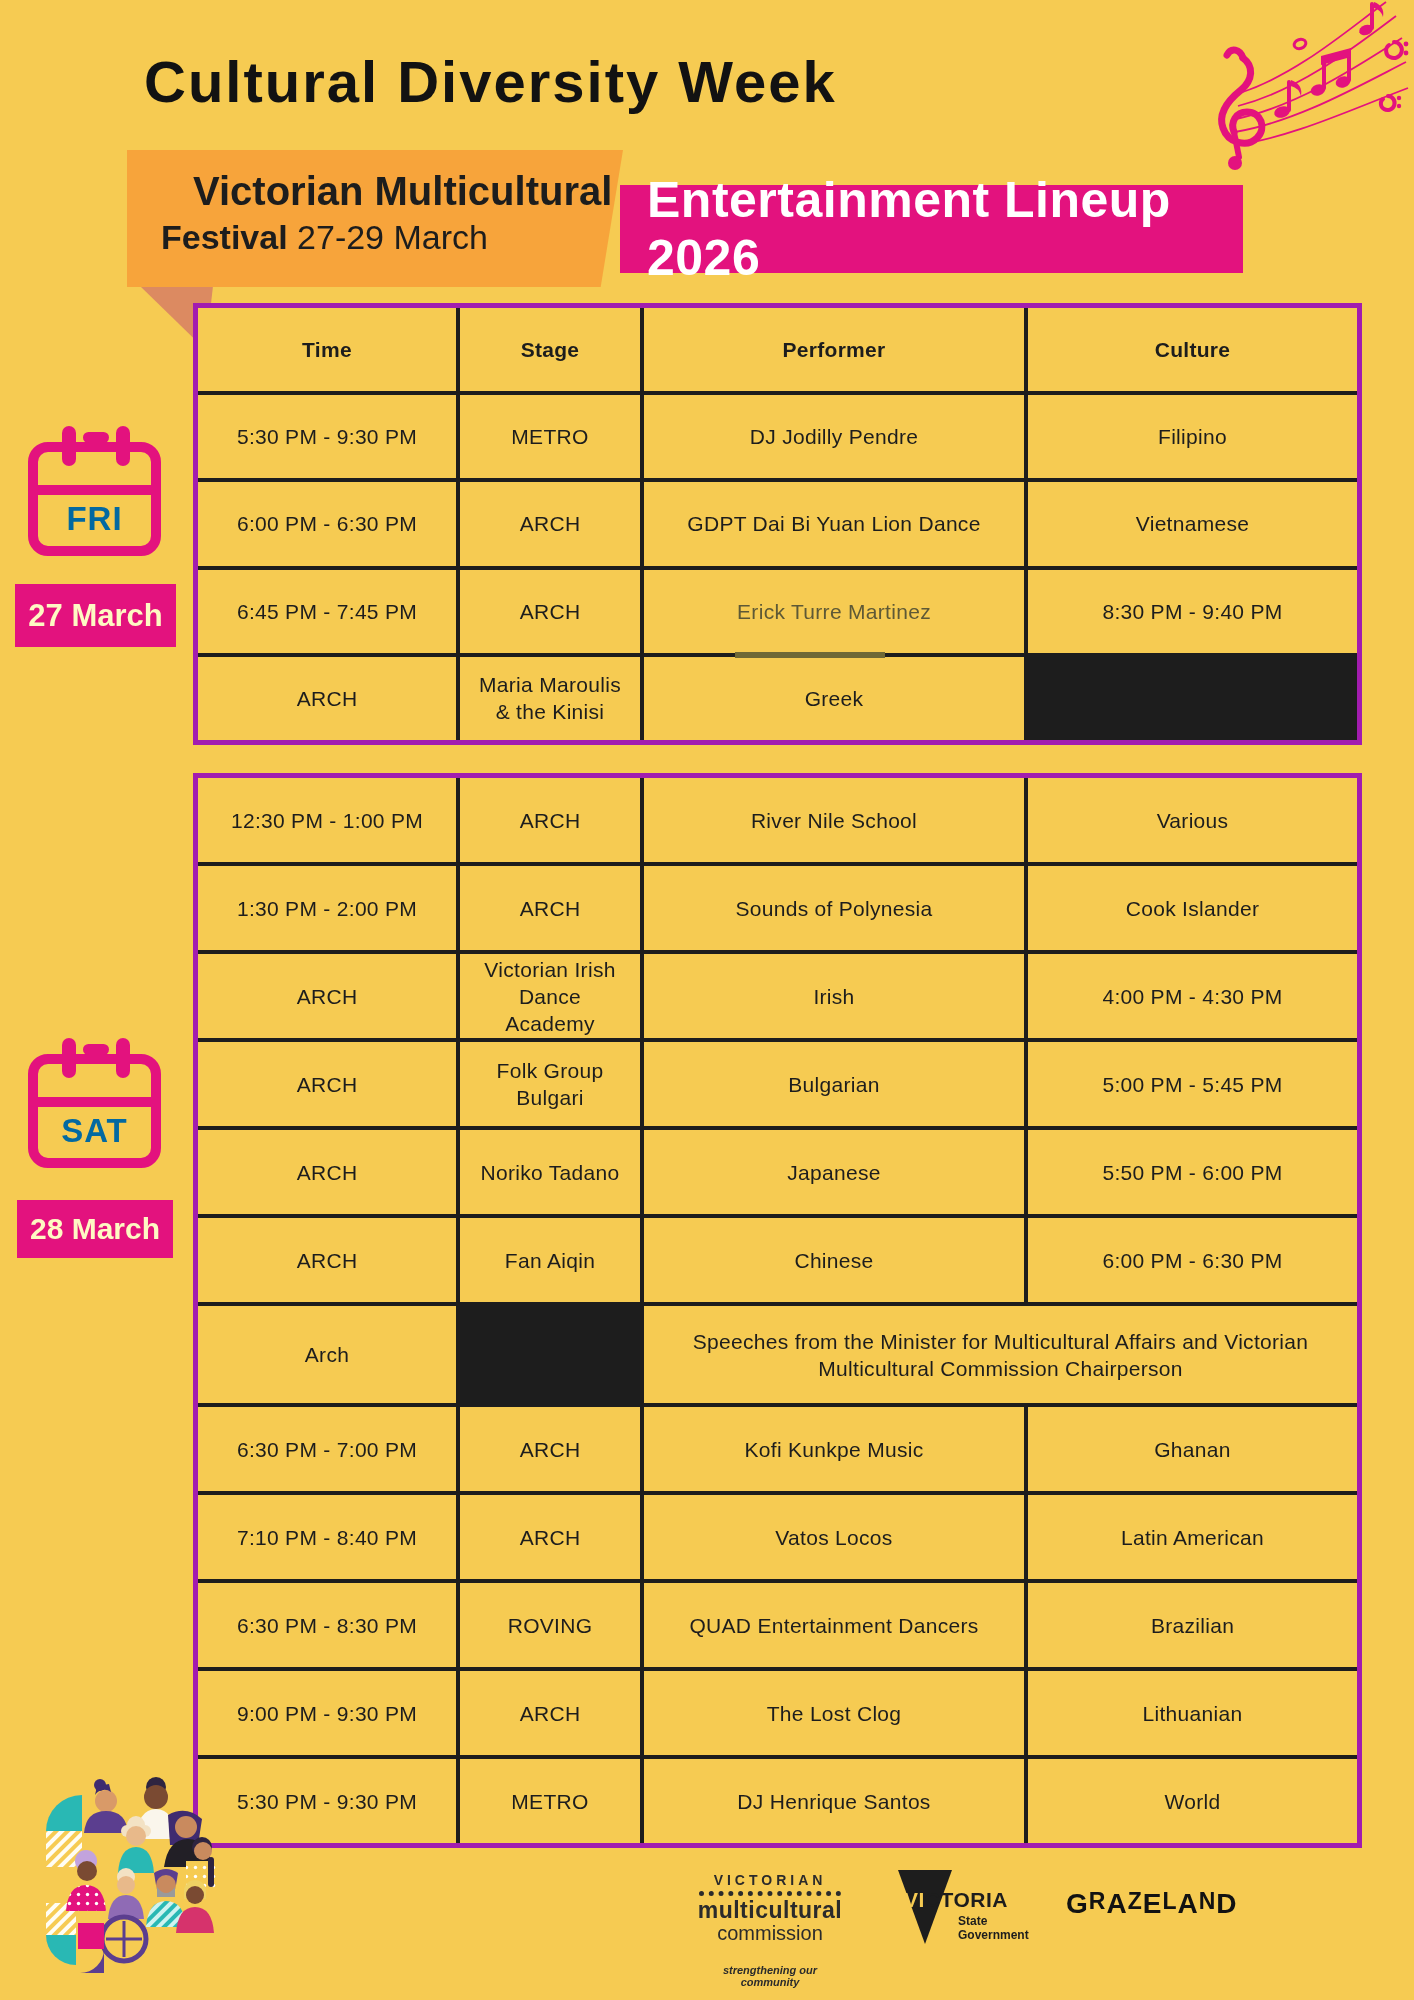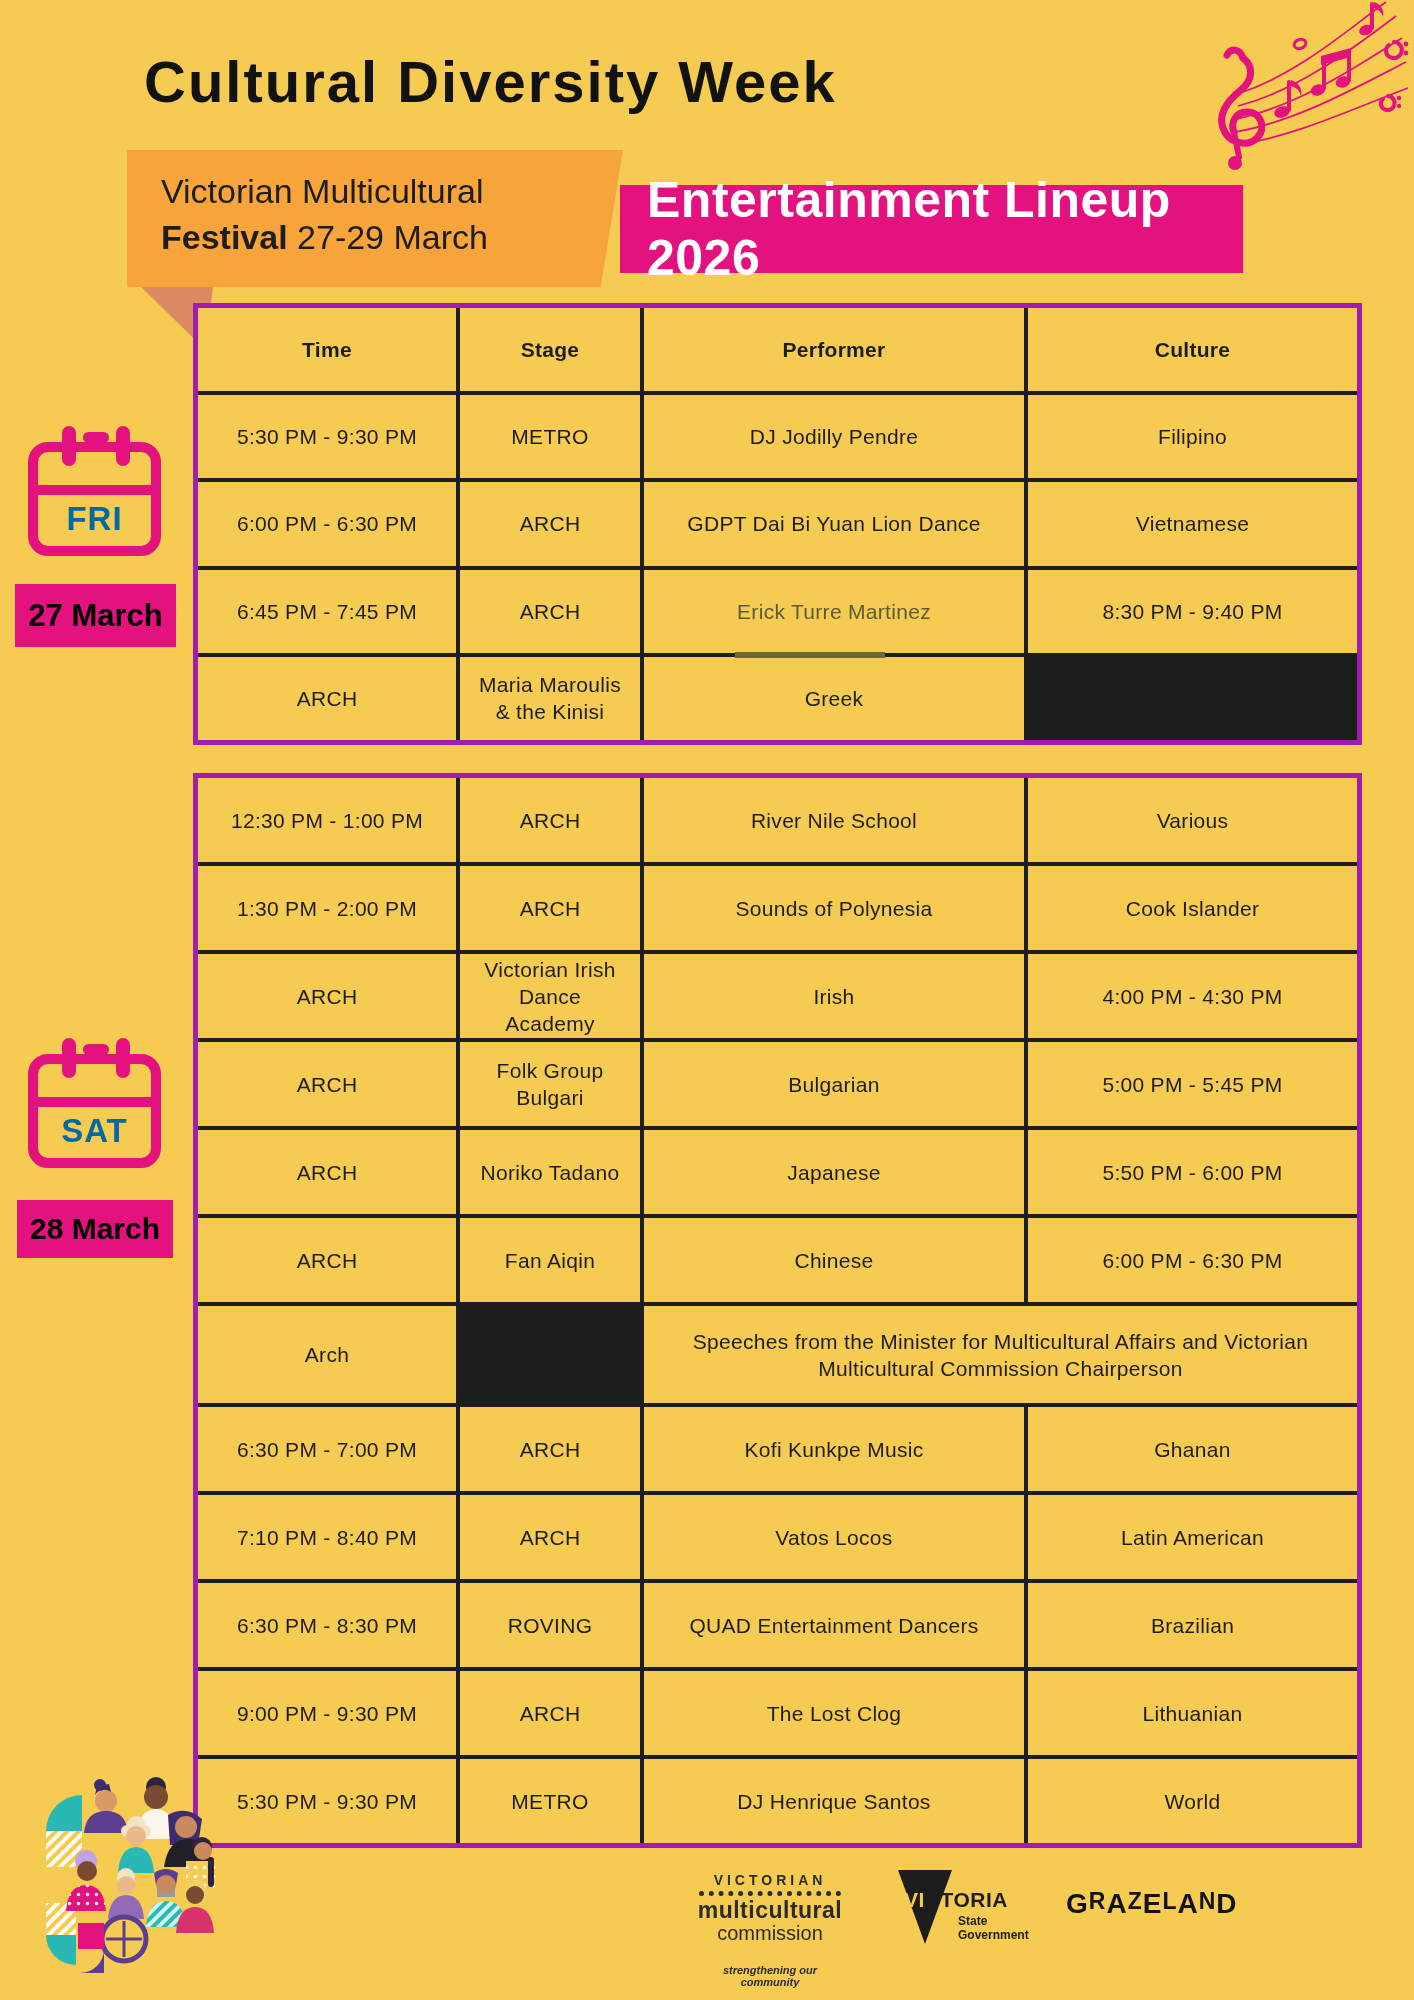--- a/index.html
+++ b/index.html
@@ -2,39 +2,39 @@
 <html><head>
 <meta charset="utf-8">
 <style>
   html,body{margin:0;padding:0;}
   .page{position:relative;width:1414px;height:2000px;background:#F6CB52;overflow:hidden;
         font-family:"Liberation Sans",sans-serif;color:#1D1D1D;}
   
   .title{position:absolute;left:144px;top:48px;font-size:58px;font-weight:800;letter-spacing:2px;color:#121212;}
   .orange-banner{position:absolute;left:127px;top:150px;width:496px;height:137px;background:#F7A43B;
         clip-path:polygon(0 0,100% 0,95.5% 100%,0 100%);box-sizing:border-box;padding:18px 0 0 34px;z-index:2;}
-  .orange-banner .l1{font-size:34px;font-weight:400;line-height:46px;}
+  .orange-banner .l1{font-size:40px;font-weight:700;line-height:46px;margin-left:32px;}
   .orange-banner .l2{font-size:34px;line-height:46px;}
   .orange-banner .l2 b{font-weight:800;}
   .fold{position:absolute;left:140px;top:286px;width:73px;height:64px;background:#DC8A61;
         clip-path:polygon(0 0,100% 0,90% 100%);z-index:0;}
   .pink-banner{position:absolute;left:620px;top:185px;width:623px;height:88px;background:#E3127E;z-index:3;
         display:flex;align-items:center;padding-left:27px;box-sizing:border-box;}
   .pink-banner span{color:#fff;font-size:50px;font-weight:800;letter-spacing:0.5px;}
   
   .cal{position:absolute;width:133px;height:130px;}
   .cal .box{position:absolute;left:0;top:16px;width:133px;height:114px;border:10px solid #E3127E;
         border-radius:20px;box-sizing:border-box;}
   .cal .bar{position:absolute;left:4px;top:59px;width:125px;height:10px;background:#E3127E;}
   .cal .pin{position:absolute;top:0;width:14px;height:40px;border-radius:7px;background:#E3127E;}
   .cal .pin.p1{left:34px;}.cal .pin.p2{left:88px;}
   .cal .dash{position:absolute;top:6px;left:55px;width:26px;height:11px;border-radius:6px;background:#E3127E;}
   .cal .label{position:absolute;left:0;right:0;top:74px;text-align:center;font-size:33px;font-weight:800;
         letter-spacing:1px;color:#0369a1;}
-  .date-badge{position:absolute;background:#E3127E;color:#000000;font-weight:800;display:flex;
+  .date-badge{position:absolute;background:#E3127E;color:#fef9c3;font-weight:800;display:flex;
         align-items:center;justify-content:center;}
   #fri-badge{left:15px;top:584px;width:161px;height:63px;font-size:31px;}
   #sat-badge{left:17px;top:1200px;width:156px;height:58px;font-size:30px;}
   
   .sched{position:absolute;left:193px;width:1169px;border:5px solid #a21caf;background:#1D1D1D;
         display:grid;grid-template-columns:258px 180px 380px 1fr;gap:4px;box-sizing:border-box;z-index:1;}
   #table-fri{top:303px;height:442px;grid-template-rows:repeat(5,1fr);}
   #table-sat{top:773px;height:1075px;grid-template-rows:repeat(6,84px) 97px repeat(5,84px);}
   .cell{background:#F6CB52;display:flex;align-items:center;justify-content:center;text-align:center;
         font-size:21px;letter-spacing:0.3px;padding:0 14px;line-height:27px;}

